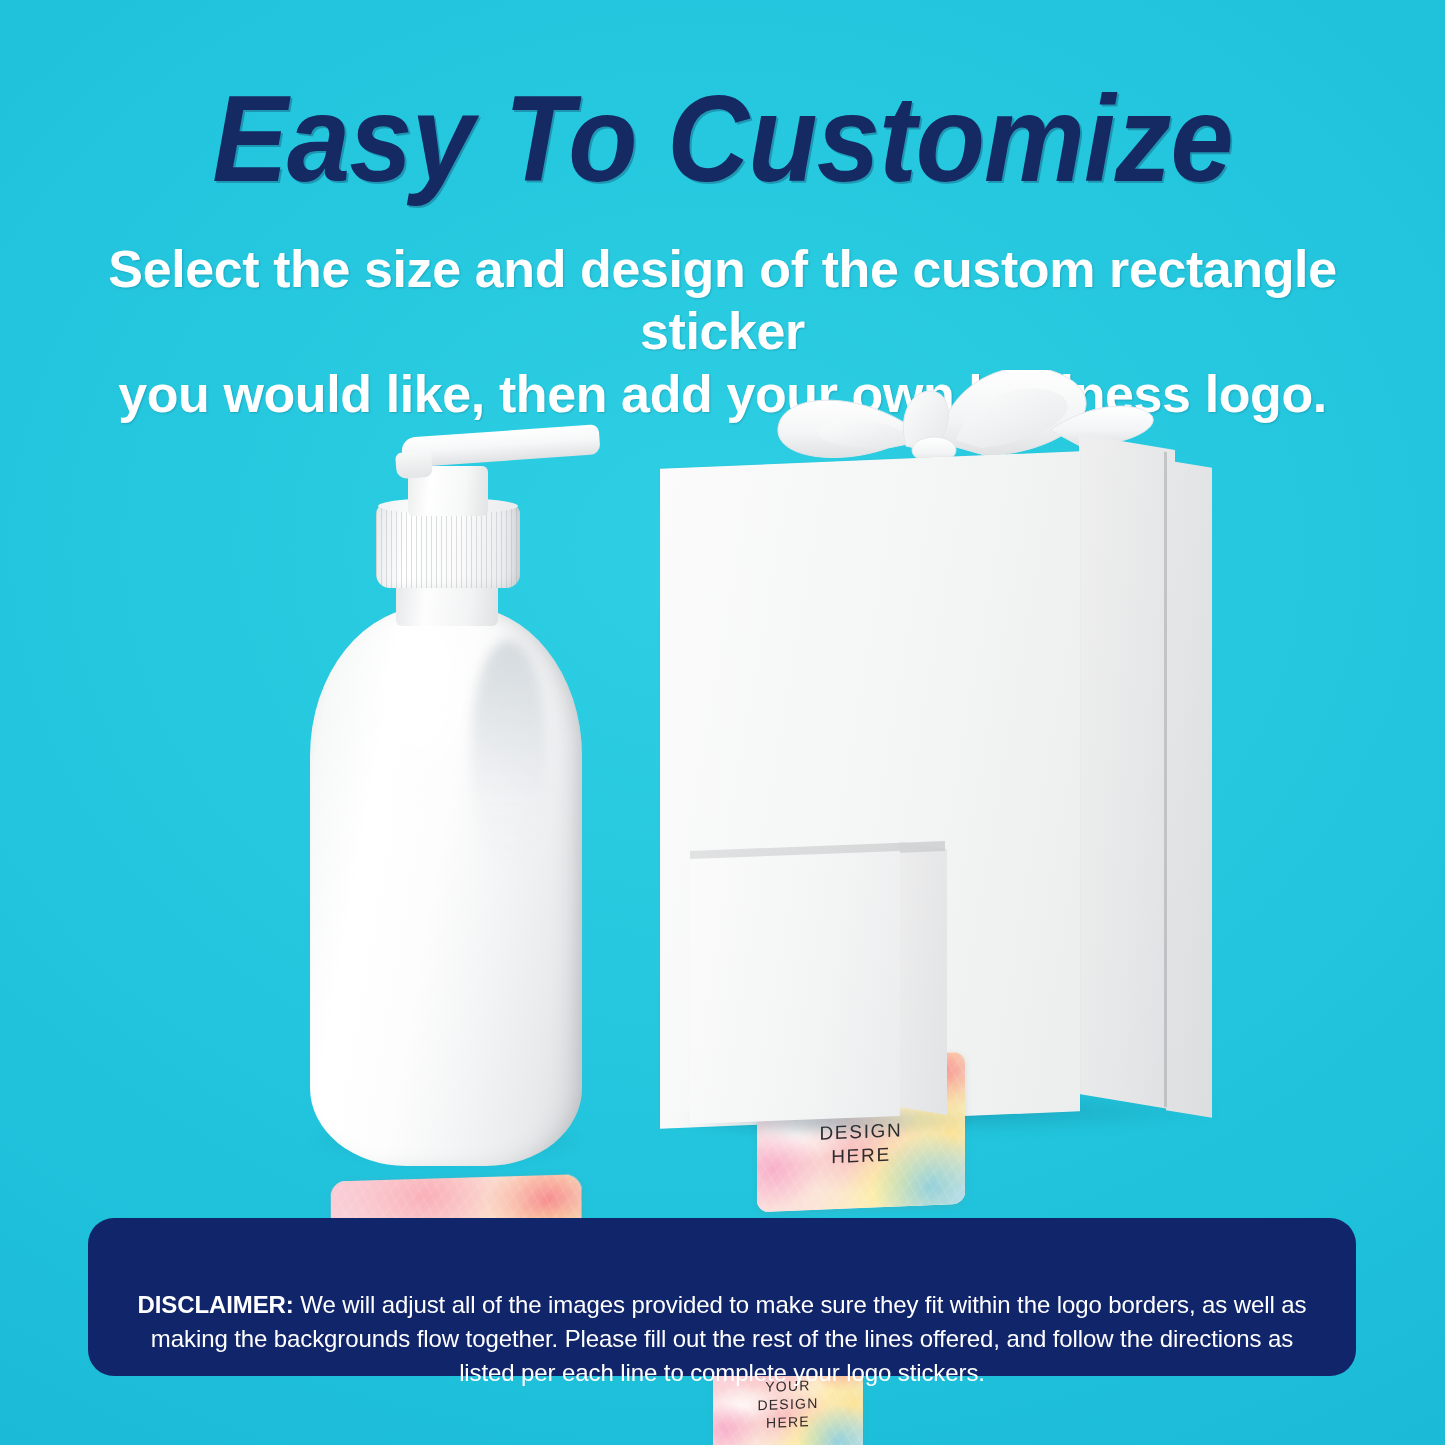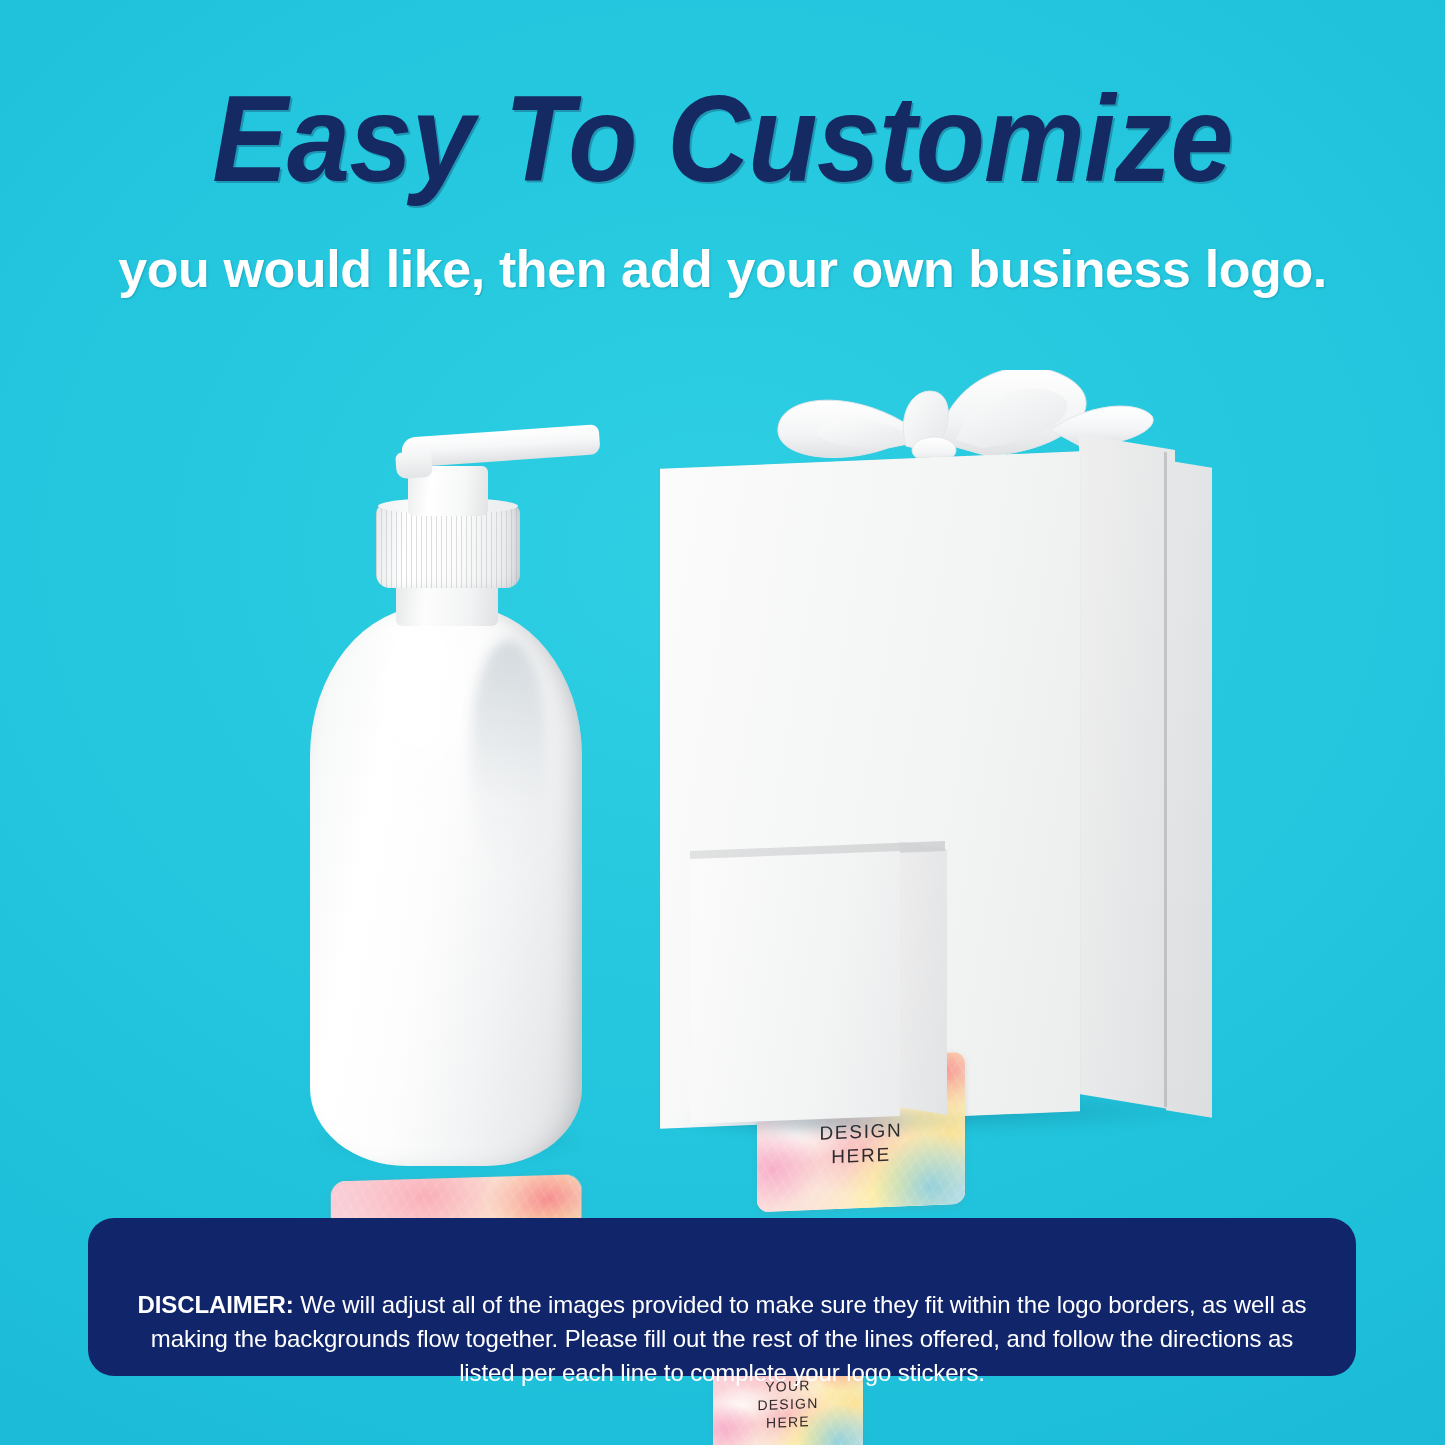--- a/index.html
+++ b/index.html
@@ -373,20 +373,21 @@
   .disclaimer-text b { font-weight: 700; }
 </style>
 </head>
 <body>
 
 <div id="poster">
 
   <div class="headline">Easy To Customize</div>
 
   <div class="subhead">
+    <div>Select the size and design of the custom rectangle sticker</div>
     <div>you would like, then add your own business logo.</div>
   </div>
 
   <div class="stage">
 
     <div class="shadow-giftbox"></div>
 
     <div class="giftbox">
       <div class="bow">
         <svg width="460" height="140" viewBox="0 0 460 140" xmlns="http://www.w3.org/2000/svg">

